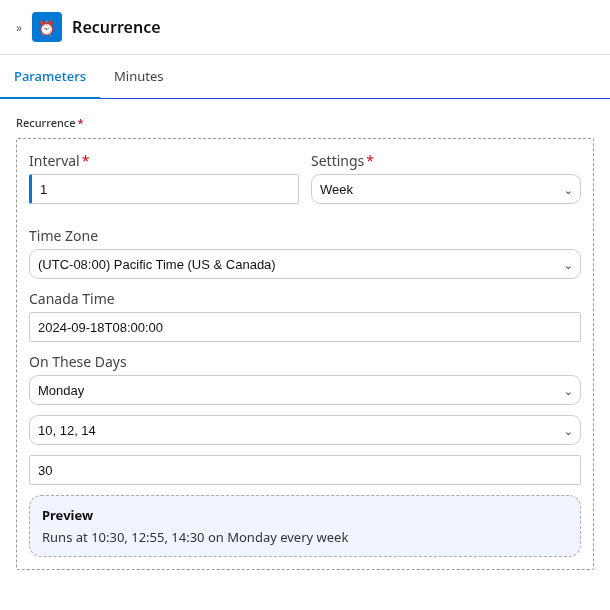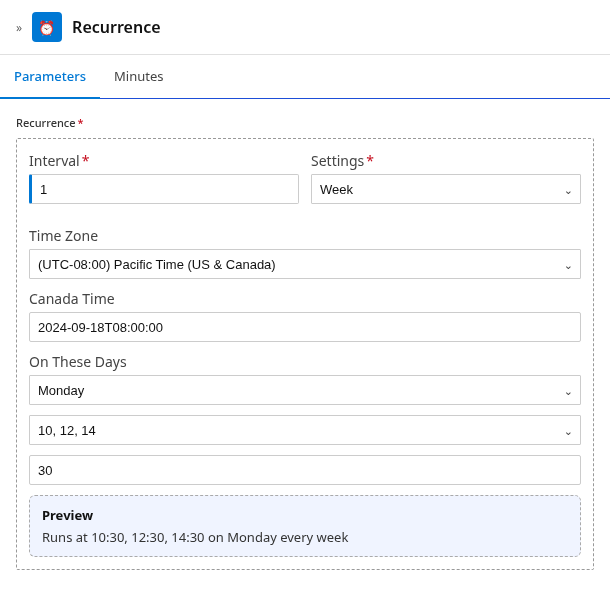--- a/index.html
+++ b/index.html
@@ -119,21 +119,21 @@
       width: 100%;
     }
 
     .field-select-wrapper {
       position: relative;
     }
 
     .field-select {
       height: 30px;
       border: 1px solid #ccc;
-      border-radius: 1px;
+      border-radius: 9px;
       padding: 0 30px 0 8px;
       font-size: 13px;
       color: #111;
       background: #fff;
       outline: none;
       width: 100%;
       appearance: none;
       cursor: pointer;
     }
 
@@ -142,21 +142,21 @@
       right: 8px;
       top: 50%;
       transform: translateY(-50%);
       pointer-events: none;
       color: #444;
       font-size: 11px;
     }
 
     .preview-box {
       border: 1.5px dashed #aaa;
-      border-radius: 6px;
+      border-radius: 12px;
       background: #f0f4ff;
       padding: 10px 12px;
       margin-top: 4px;
     }
 
     .preview-title {
       font-weight: 700;
       font-size: 13px;
       color: #111;
       margin-bottom: 4px;
@@ -268,17 +268,17 @@
         <span class="chevron-icon">⌄</span>
       </div>
     </div>
 
     <div class="field-group">
       <input class="field-input" type="text" value="30" style="">
     </div>
 
     <div class="preview-box">
       <div class="preview-title">Preview</div>
-      <div class="preview-text">Runs at 10:30, 12:30, 14:30 on Monday every week</div>
+      <div class="preview-text">Runs at 10:30, 12:55, 14:30 on Monday every week</div>
     </div>
 
   </div>
 </div>
 
 </body></html>

